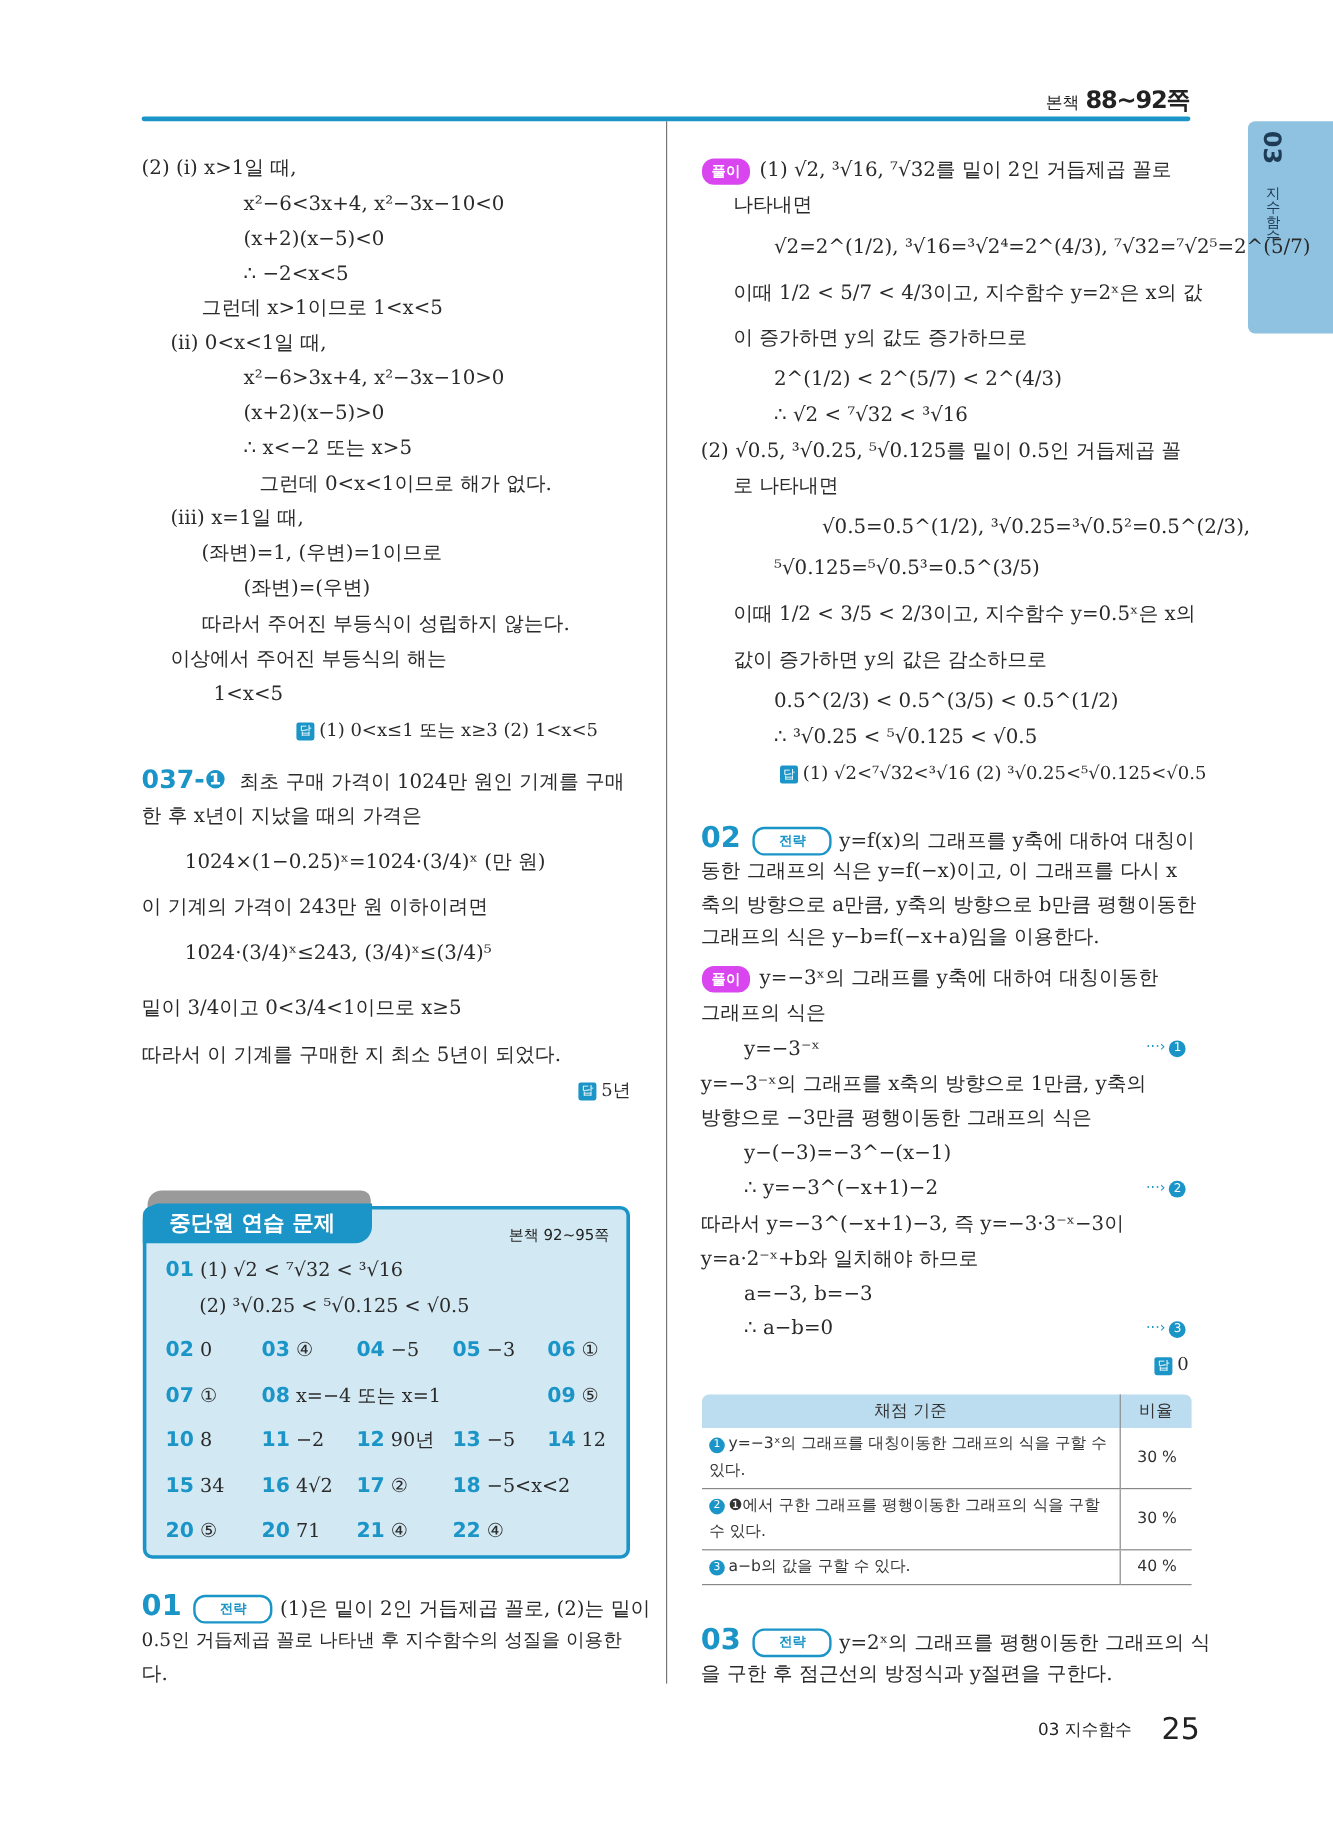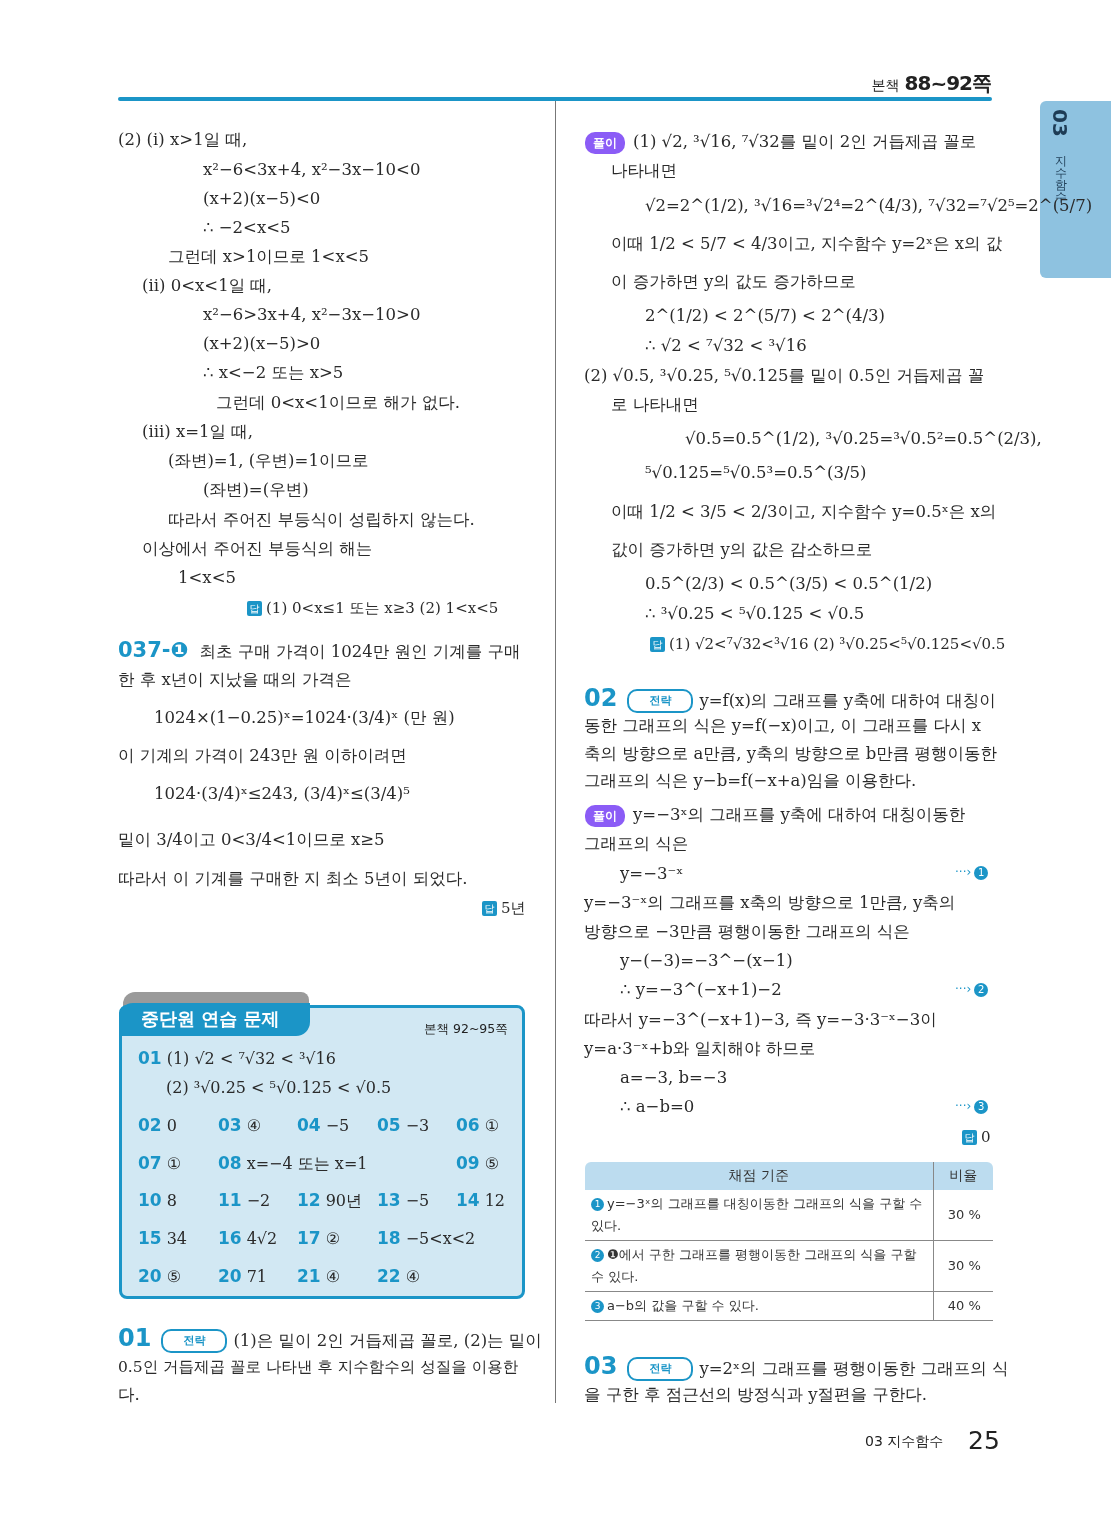--- a/index.html
+++ b/index.html
@@ -8,21 +8,21 @@
   .line { position: absolute; font-size: 16.5px; line-height: 20px; white-space: nowrap; }
   .hdr-range { position: absolute; right: 120px; top: 70px; font-family: "DejaVu Sans", "Liberation Sans", sans-serif; color: #222; }
   .hdr-range .lbl { font-size: 14px; }
   .hdr-range .num { font-size: 20px; font-weight: bold; letter-spacing: -1px; }
   .top-rule { position: absolute; left: 118px; top: 97px; width: 874px; height: 4px; background: #1b95c7; border-radius: 2px; }
   .col-div { position: absolute; left: 555px; top: 101px; width: 1px; height: 1302px; background: #777; }
   .side-tab { position: absolute; left: 1040px; top: 101px; width: 71px; height: 177px; background: #8ec2e0; border-radius: 6px 0 0 6px; }
   .side-tab .num { position: absolute; left: 8px; top: 8px; writing-mode: vertical-rl; font-family: "DejaVu Sans", sans-serif; font-weight: bold; font-size: 20px; color: #1e3c55; }
   .side-tab .txt { position: absolute; left: 12px; top: 46px; writing-mode: vertical-rl; font-family: "DejaVu Sans", sans-serif; font-size: 12px; color: #1e3c55; }
   .ans-badge { display: inline-block; width: 15px; height: 15px; background: #1b95c7; color: #fff; font-family: "DejaVu Sans", sans-serif; font-size: 10px; line-height: 15px; text-align: center; border-radius: 2px; margin-right: 4px; vertical-align: 1px; }
-  .pill { display: inline-block; background: #8b5cf6; color: #fff; font-family: "DejaVu Sans", sans-serif; font-size: 12px; font-weight: bold; padding: 1px 8px; border-radius: 10px; margin-right: 8px; }
+  .pill { display: inline-block; background: #d946ef; color: #fff; font-family: "DejaVu Sans", sans-serif; font-size: 12px; font-weight: bold; padding: 1px 8px; border-radius: 10px; margin-right: 8px; }
   .strategy { display: inline-block; border: 2px solid #1b95c7; color: #1b95c7; font-family: "DejaVu Sans", sans-serif; font-size: 11px; font-weight: bold; padding: 0 20px; border-radius: 10px; margin: 0 6px 0 10px; vertical-align: 2px; }
   .prob-num { font-family: "DejaVu Sans", sans-serif; font-weight: bold; color: #1b95c7; font-size: 24px; }
   .step-mark { position: absolute; font-family: "DejaVu Sans", sans-serif; font-size: 12px; color: #1b95c7; white-space: nowrap; }
   .step-mark .dot { display: inline-block; width: 14px; height: 14px; border-radius: 50%; background: #1b95c7; color: #fff; font-size: 10px; line-height: 14px; text-align: center; margin-left: 3px; }
   
   .review-box { position: absolute; left: 119px; top: 1005px; width: 406px; height: 294px; background: #d2e8f3; border: 3px solid #1b95c7; border-radius: 8px; }
   .review-tab-shadow { position: absolute; left: 123px; top: 992px; width: 186px; height: 30px; background: #9a9a9a; border-radius: 12px 8px 0 0; }
   .review-tab { position: absolute; left: 119px; top: 1003px; width: 191px; height: 33px; background: #1b95c7; border-radius: 14px 0 14px 0; color: #fff; font-family: "DejaVu Sans", sans-serif; font-weight: bold; font-size: 18px; padding: 4px 0 0 22px; }
   .review-ref { position: absolute; left: 424px; top: 1021px; font-family: "DejaVu Sans", sans-serif; font-size: 12.5px; color: #222; }
   .rv { position: absolute; font-size: 16px; white-space: nowrap; }
@@ -162,21 +162,21 @@
   </div>
   <div class="line" style="left:584px;top:834px;">그래프의 식은</div>
   <div class="line" style="left:620px;top:864px;">y=−3⁻ˣ</div>
   <div class="step-mark" style="left:955px;top:865px;"><span>···›</span><span class="dot">1</span></div>
   <div class="line" style="left:584px;top:893px;">y=−3⁻ˣ의 그래프를 x축의 방향으로 1만큼, y축의</div>
   <div class="line" style="left:584px;top:922px;">방향으로 −3만큼 평행이동한 그래프의 식은</div>
   <div class="line" style="left:620px;top:951px;">y−(−3)=−3^−(x−1)</div>
   <div class="line" style="left:620px;top:980px;">∴ y=−3^(−x+1)−2</div>
   <div class="step-mark" style="left:955px;top:982px;"><span>···›</span><span class="dot">2</span></div>
   <div class="line" style="left:584px;top:1010px;">따라서 y=−3^(−x+1)−3, 즉 y=−3·3⁻ˣ−3이</div>
-  <div class="line" style="left:584px;top:1039px;">y=a·3⁻ˣ+b와 일치해야 하므로</div>
+  <div class="line" style="left:584px;top:1039px;">y=a·2⁻ˣ+b와 일치해야 하므로</div>
   <div class="line" style="left:620px;top:1068px;">a=−3, b=−3</div>
   <div class="line" style="left:620px;top:1097px;">∴ a−b=0</div>
   <div class="step-mark" style="left:955px;top:1099px;"><span>···›</span><span class="dot">3</span></div>
   <div class="line" style="left:962px;top:1127px;font-size:15px;">
     <span class="ans-badge">답</span><span>0</span>
   </div>
 
   <table class="grade-table">
     <thead>
       <tr>

